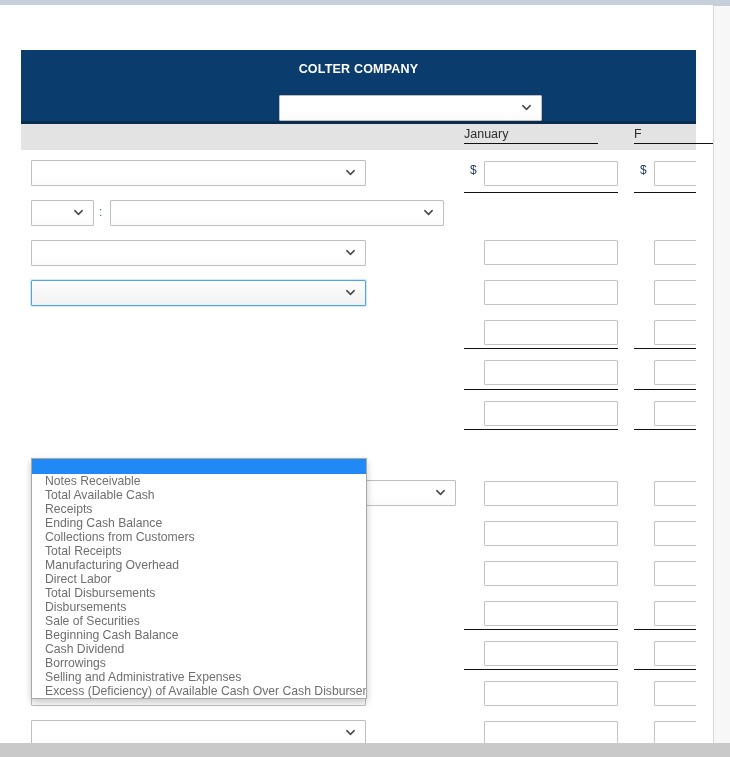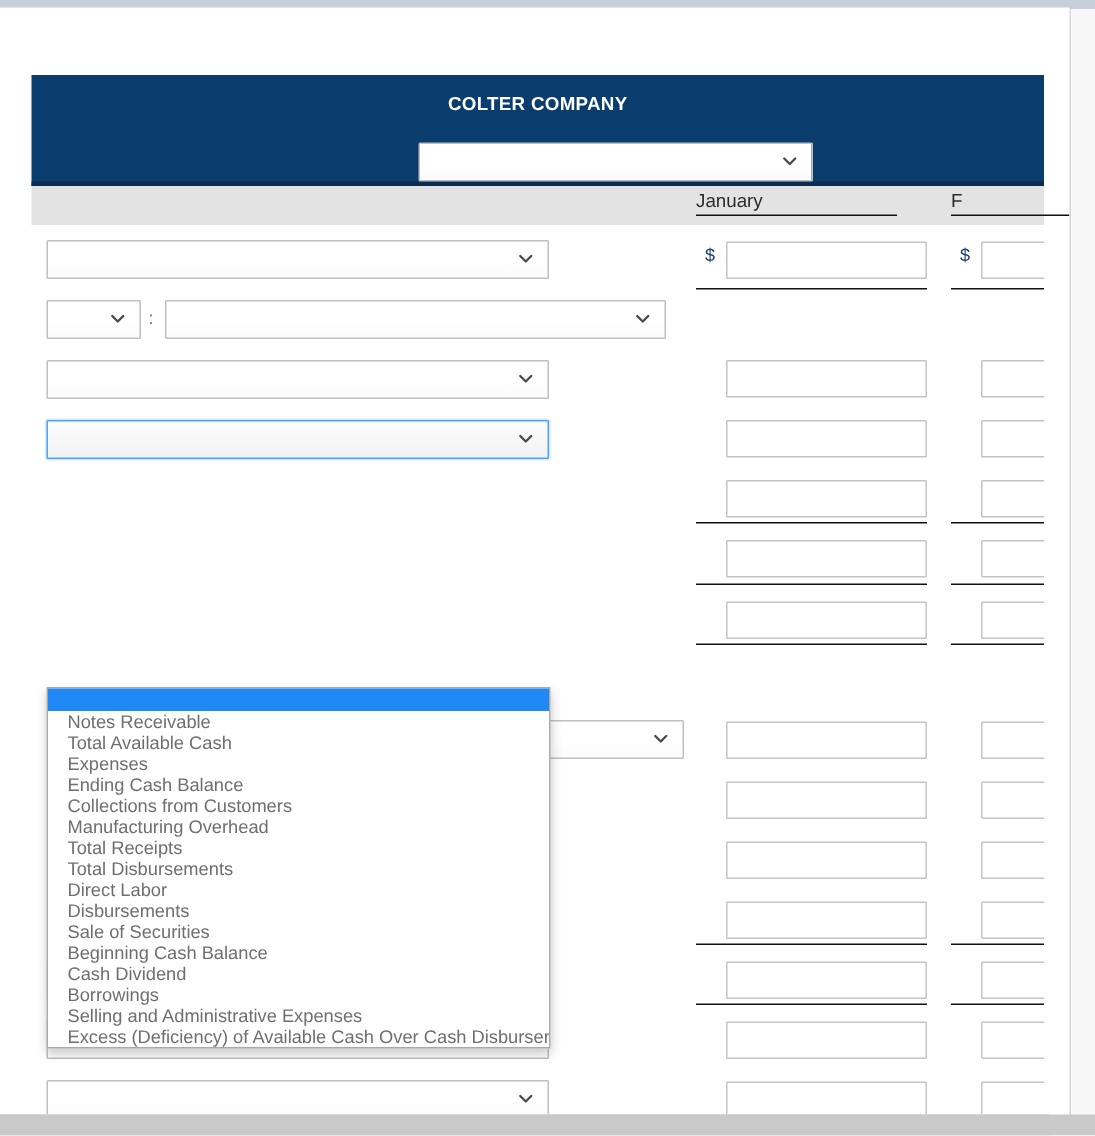--- a/index.html
+++ b/index.html
@@ -360,27 +360,27 @@
       <div class="rule feb" style="top:279px"></div>
       <div class="rule jan" style="top:479px"></div>
       <div class="rule feb" style="top:479px"></div>
       <div class="rule jan" style="top:519px"></div>
       <div class="rule feb" style="top:519px"></div>
 
       <div id="dropdown-list">
           <div class="dd-opt blank"></div>
           <div class="dd-opt">Notes Receivable</div>
           <div class="dd-opt">Total Available Cash</div>
-          <div class="dd-opt">Expenses</div>
+          <div class="dd-opt">Receipts</div>
           <div class="dd-opt">Ending Cash Balance</div>
           <div class="dd-opt">Collections from Customers</div>
+          <div class="dd-opt">Total Receipts</div>
           <div class="dd-opt">Manufacturing Overhead</div>
-          <div class="dd-opt">Total Receipts</div>
+          <div class="dd-opt">Direct Labor</div>
           <div class="dd-opt">Total Disbursements</div>
-          <div class="dd-opt">Direct Labor</div>
           <div class="dd-opt">Disbursements</div>
           <div class="dd-opt">Sale of Securities</div>
           <div class="dd-opt">Beginning Cash Balance</div>
           <div class="dd-opt">Cash Dividend</div>
           <div class="dd-opt">Borrowings</div>
           <div class="dd-opt">Selling and Administrative Expenses</div>
           <div class="dd-opt">Excess (Deficiency) of Available Cash Over Cash Disbursements</div>
         </div>
 
     </div>

